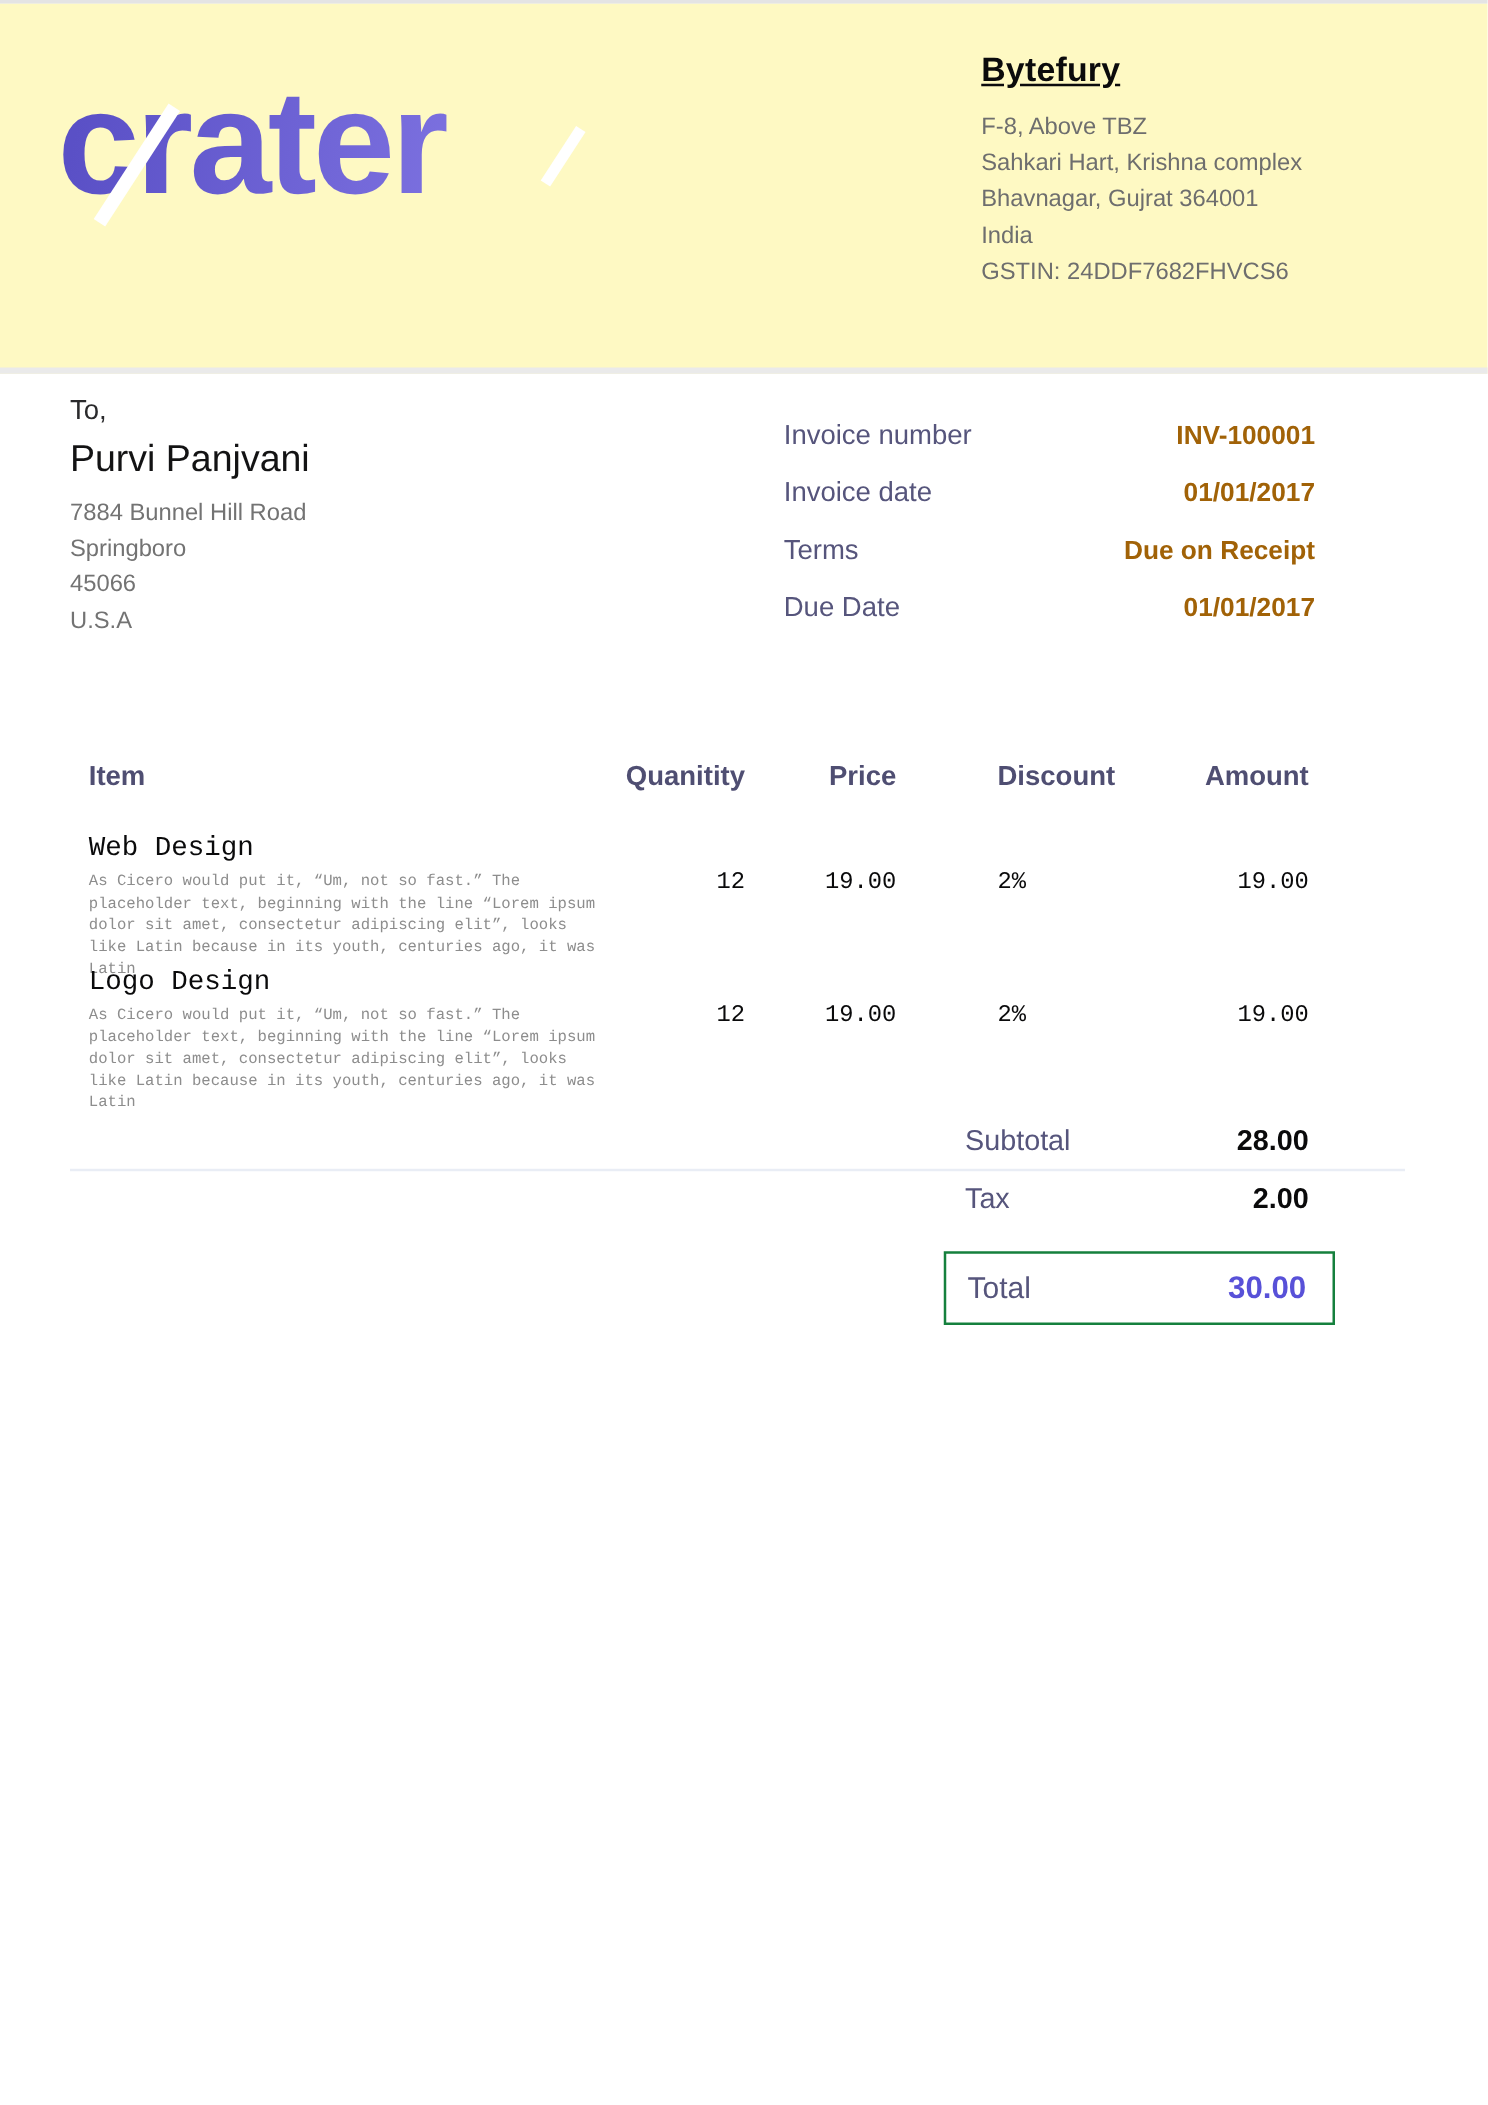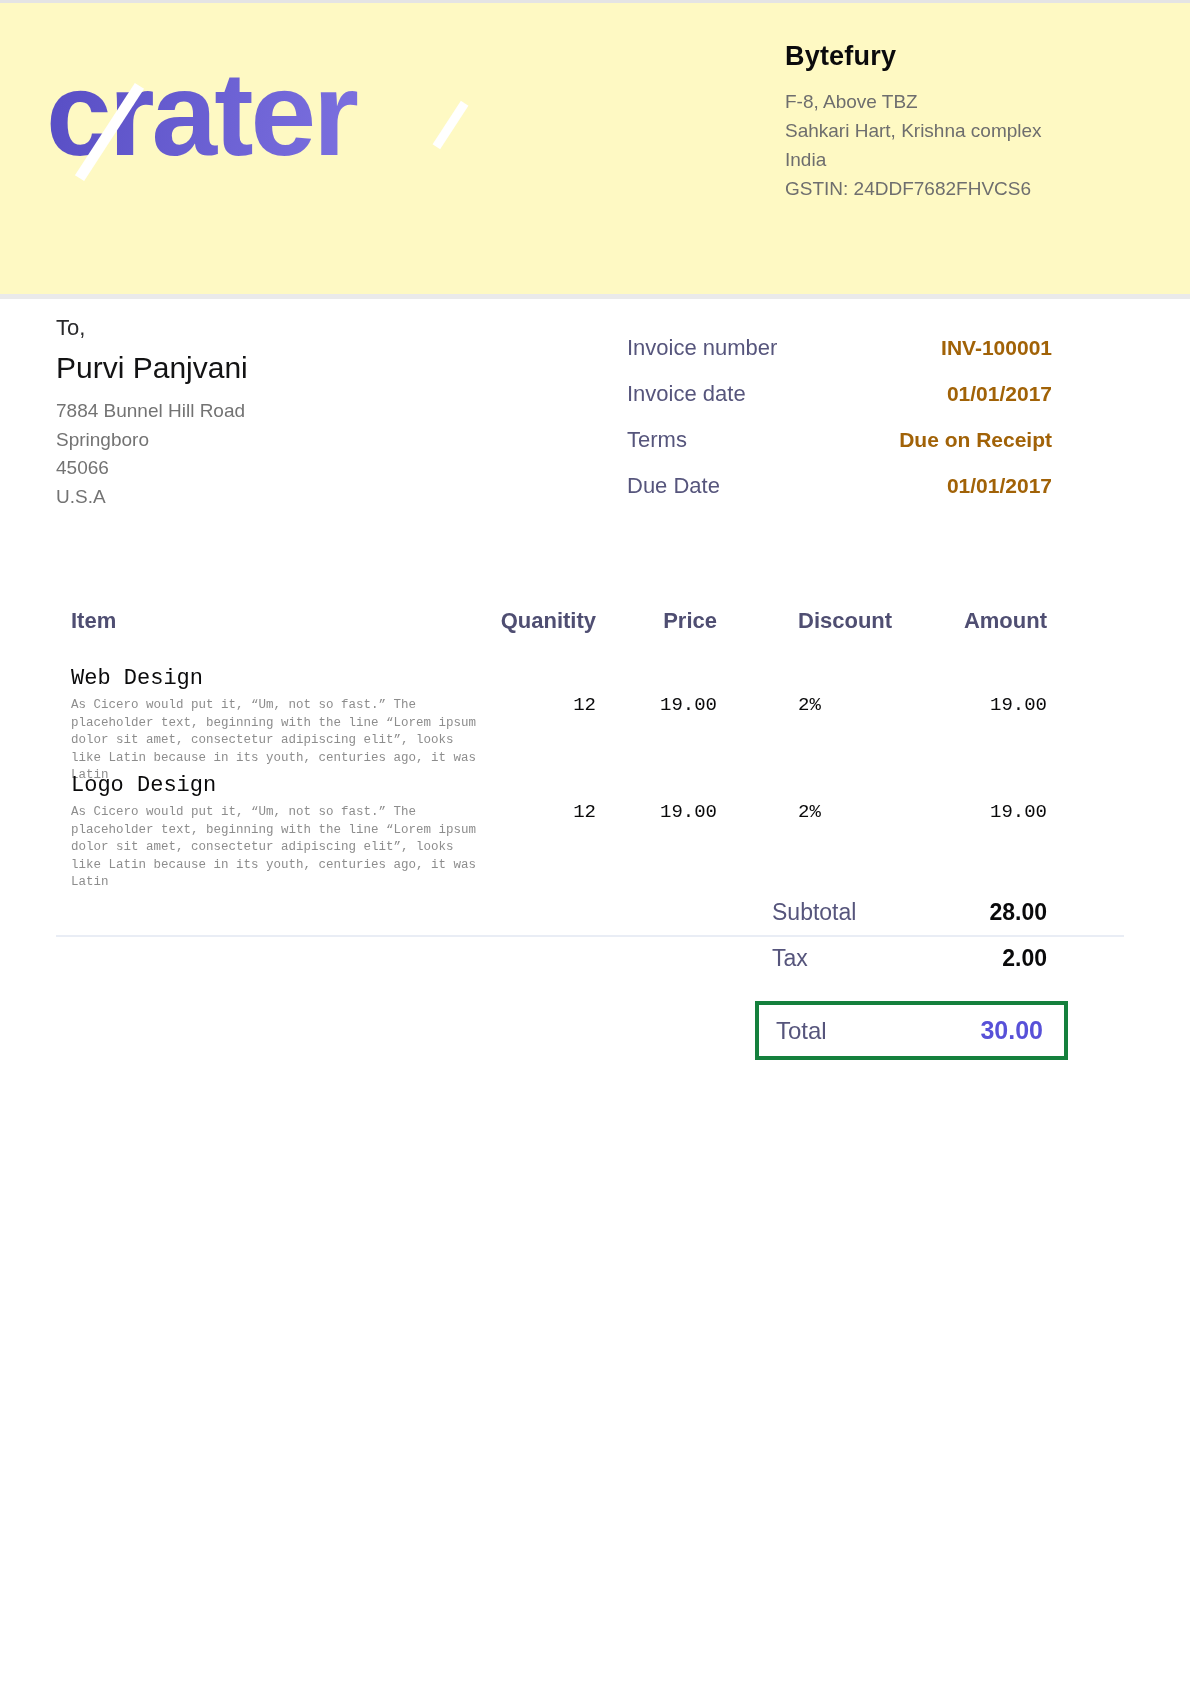--- a/index.html
+++ b/index.html
@@ -19,21 +19,21 @@
     font-size:118px; font-weight:700; letter-spacing:-3px; line-height:1.15;
     background:linear-gradient(100deg,#5a50c6 5%,#8a7eea 95%);
     -webkit-background-clip:text; background-clip:text;
     -webkit-text-fill-color:transparent; color:transparent;
   }
   .logo-slash { position:absolute; background:#ffffff; }
   .slash-c { left:58px; top:30px; width:11px; height:110px; transform:rotate(33deg); }
   .slash-r { left:400px; top:52px; width:9px; height:52px; transform:rotate(33deg); }
 
   .company { position:absolute; left:785px; top:38px; width:330px; }
-  .company-name { font-size:27px; font-weight:700; color:#0b0b0c; letter-spacing:.2px; }
+  .company-name { font-size:27px; font-weight:700; color:#0b0b0c; letter-spacing:.2px;text-decoration:underline; }
   .company-lines { margin-top:15px; }
   .company-line { font-size:19px; color:#6e6e6e; line-height:29px; }
 
   
   .billto { position:absolute; left:56px; top:312px; width:420px; }
   .to-label { font-size:22px; color:#2a2a2c; }
   .customer-name { font-size:30px; color:#131314; margin-top:10px; }
   .billto-lines { margin-top:12px; }
   .billto-line { font-size:19px; color:#737373; line-height:28.5px; }
 
@@ -58,21 +58,21 @@
   .item-name { font-size:22px; color:#0a0a0b; }
   .item-desc { margin-top:6px; font-size:12.5px; color:#8d8d8d; line-height:17.5px; width:418px; }
   .cell-val { font-size:19px; color:#0a0a0b; font-weight:500; }
 
   
   .totals { position:absolute; left:755px; top:896px; width:313px; }
   .trow { display:flex; justify-content:space-between; align-items:flex-end;
           padding:0 21px 0 17px; margin-bottom:19px; }
   .t-label { font-size:23px; color:#56557c; }
   .t-value { font-size:23px; color:#0a0a0b; font-weight:700; }
-  .total-box { margin-top:29px; height:59px; border:4px solid #15803d; background:#fff;
+  .total-box { margin-top:29px; height:59px; border:2px solid #15803d; background:#fff;
                display:flex; justify-content:space-between; align-items:center;
                padding:0 21px 0 17px; }
   .total-label { font-size:24px; color:#56557c; }
   .total-value { font-size:25px; color:#5851d8; font-weight:700; }
 </style>
 </head>
 <body>
 
 <div class="page">
 
@@ -81,20 +81,21 @@
       <div class="logo-text">crater</div>
       <span class="logo-slash slash-c"></span>
       <span class="logo-slash slash-r"></span>
     </div>
 
     <div class="company">
       <div class="company-name">Bytefury</div>
       <div class="company-lines">
         <div class="company-line">F-8, Above TBZ</div>
         <div class="company-line">Sahkari Hart, Krishna complex</div>
+        <div class="company-line">Bhavnagar, Gujrat 364001</div>
         <div class="company-line">India</div>
         <div class="company-line">GSTIN: 24DDF7682FHVCS6</div>
       </div>
     </div>
   </div>
 
   <div class="billto">
     <div class="to-label">To,</div>
     <div class="customer-name">Purvi Panjvani</div>
     <div class="billto-lines">

